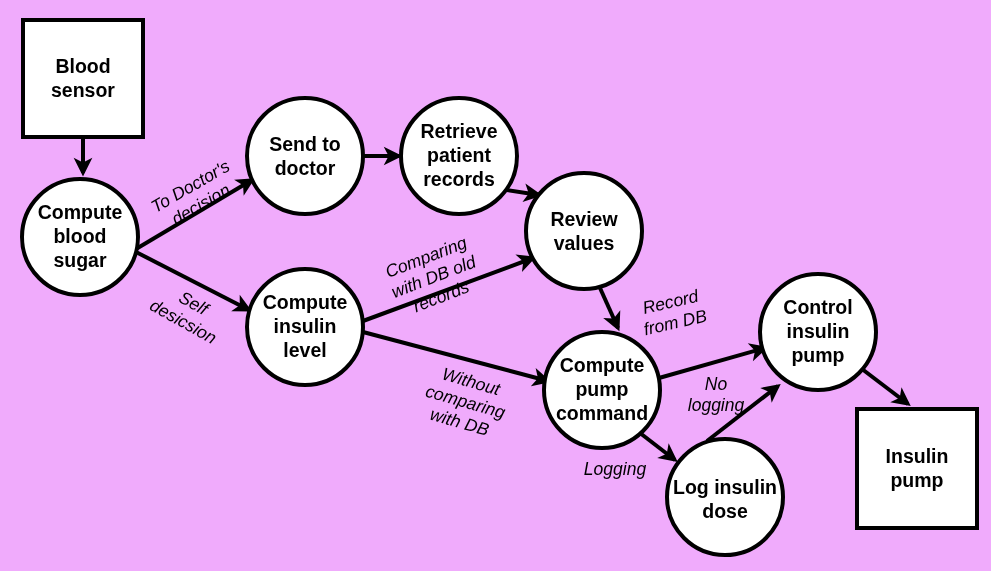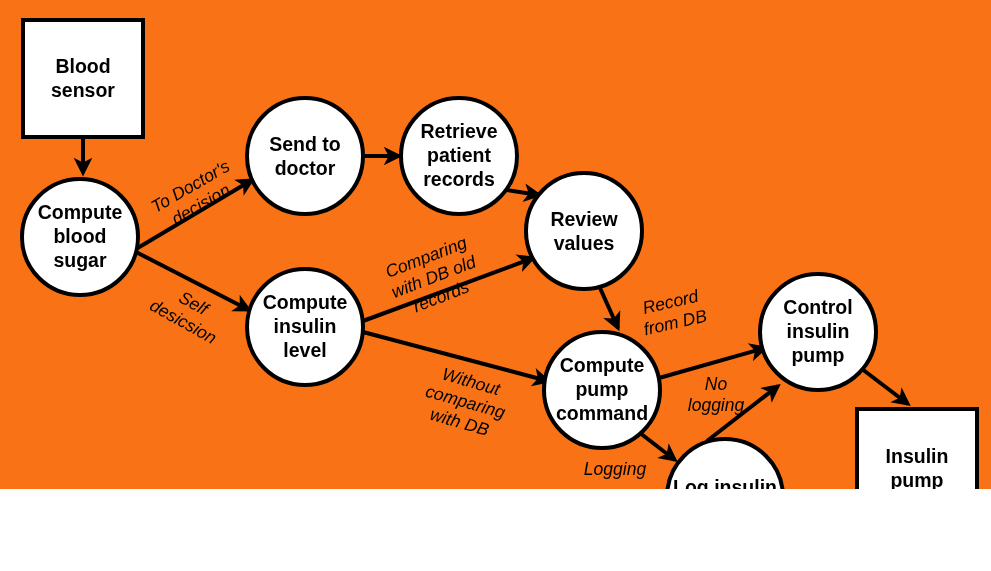--- a/index.html
+++ b/index.html
@@ -7,22 +7,22 @@
     margin: 0;
     padding: 0;
     background: #ffffff;
   }
   body {
     font-family: "Liberation Sans", sans-serif;
   }
   #diagram-root {
     position: relative;
     width: 991px;
-    height: 489px;
-    background: #f97316;
+    height: 571px;
+    background: #f0abfc;
     overflow: hidden;
   }
   svg#diagram-svg {
     position: absolute;
     left: 0;
     top: 0;
     width: 991px;
     height: 571px;
   }
   .node-shape {

